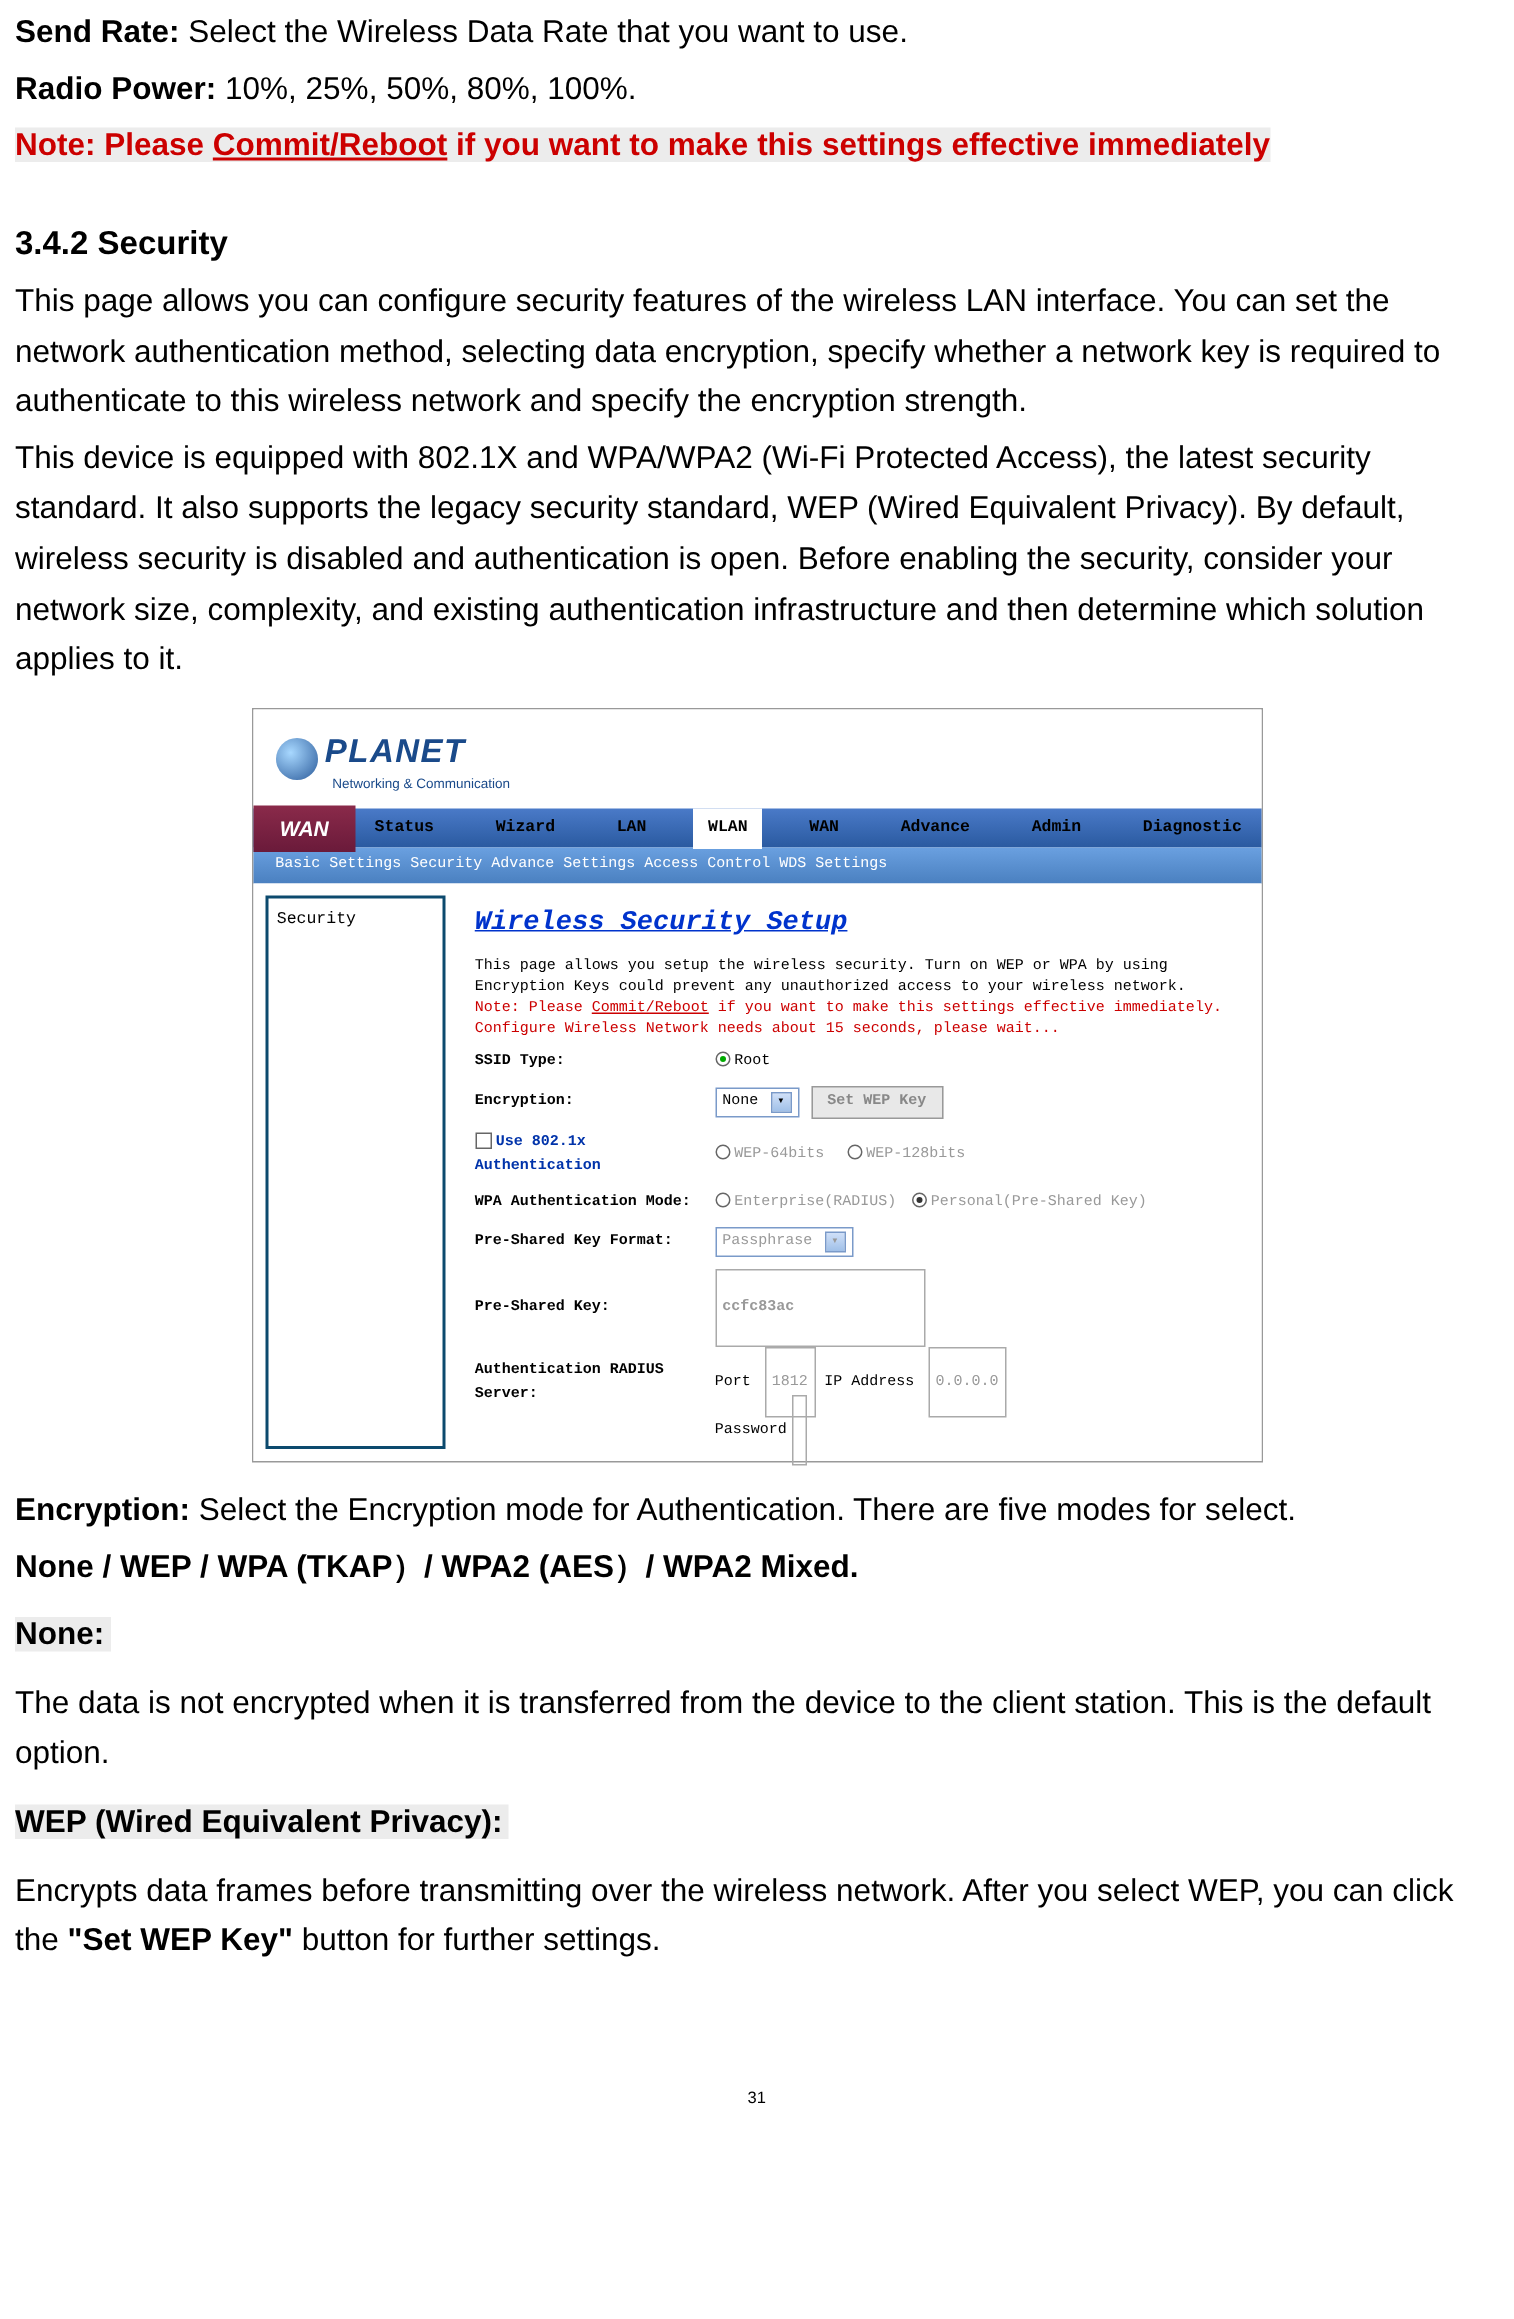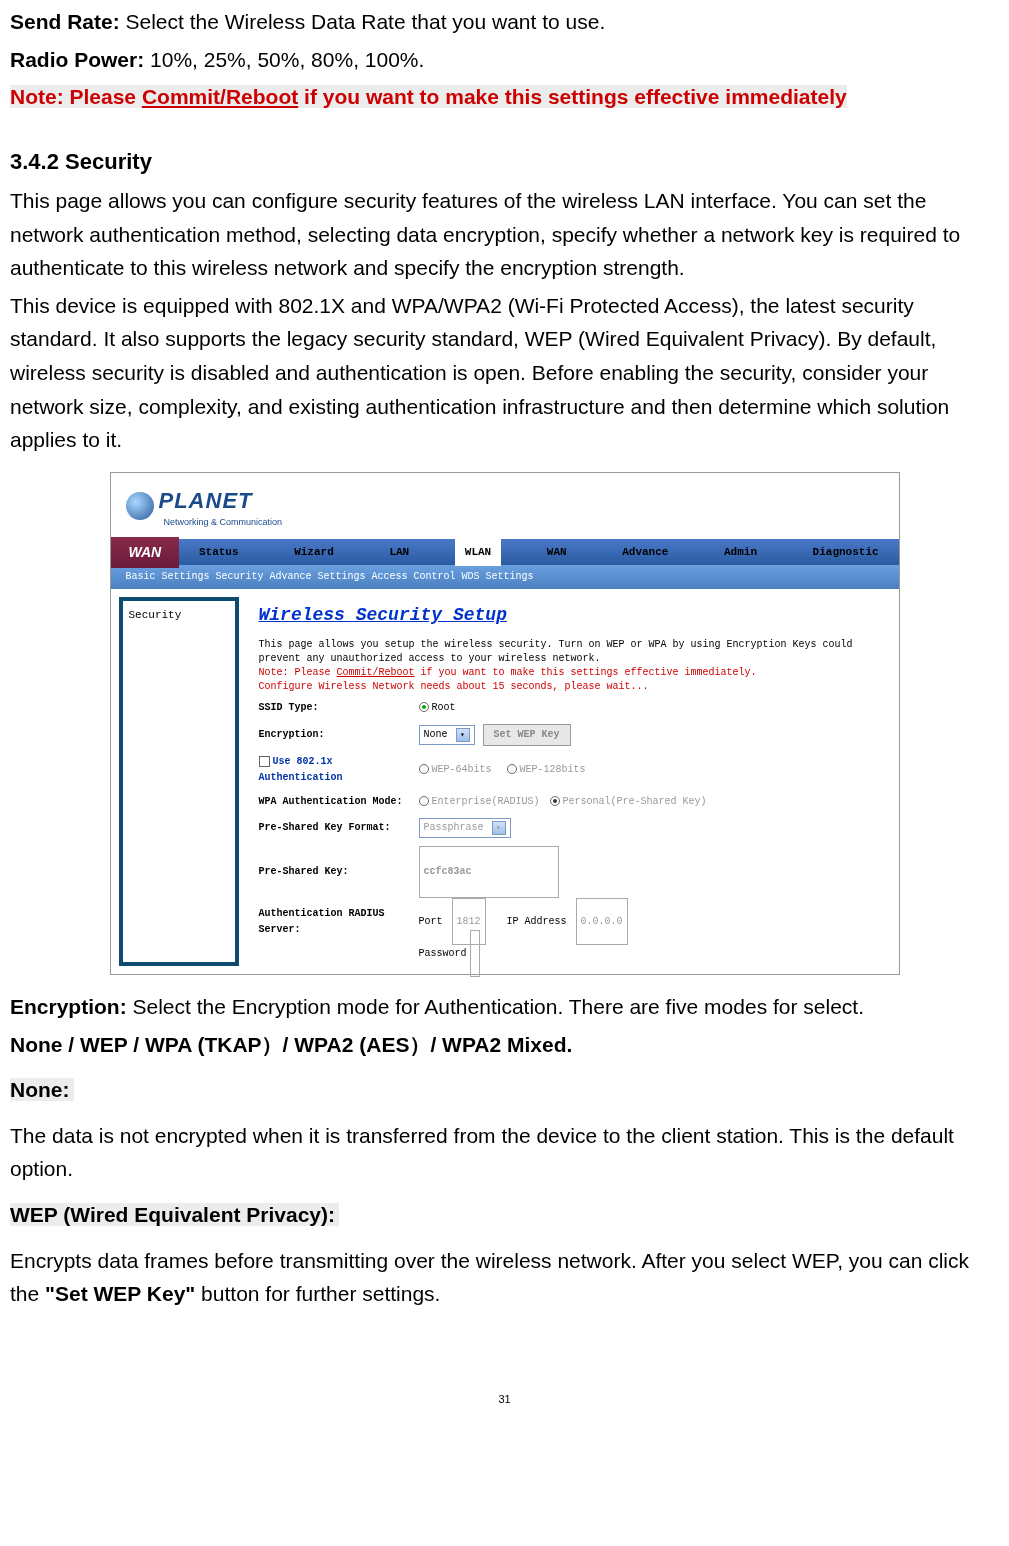--- a/index.html
+++ b/index.html
@@ -33,21 +33,21 @@
       font-weight: bold;
       display: inline;
       padding: 0 4px 0 0;
       margin-top: 48px;
     }
     .mt { margin-top: 12px; }
     .page-num { text-align: center; font-size: 11px; margin-top: 80px; }
     
     
     .screenshot {
-      width: 790px;
+      width: 674px;
       margin: 15px auto;
       border: 1px solid #999;
       font-family: "Courier New", monospace;
       font-size: 11px;
     }
     .planet-header {
       background: #fff;
       padding: 10px 15px;
       display: flex;
       align-items: center;
@@ -115,21 +115,21 @@
       font-size: 10px;
       padding: 4px 15px;
     }
     .content-area {
       display: flex;
       background: #fff;
     }
     .sidebar {
       width: 120px;
       background: #fff;
-      border: 4px solid #0c4a6e;
+      border: 2px solid #0c4a6e;
       margin: 8px;
       padding: 6px;
       font-size: 11px;
     }
     .main-pane {
       flex: 1;
       padding: 12px;
     }
     .panel-title {
       color: #0033cc;
@@ -305,21 +305,21 @@
       <div class="form-row">
         <span class="form-label">Pre-Shared Key:</span>
         <span class="txt-input" style="width:140px">ccfc83ac</span>
       </div>
 
       <div class="form-row">
         <span class="form-label">Authentication RADIUS Server:</span>
         <span class="fw-normal">
           <span>Port</span>
           <span class="txt-input" style="width:35px;margin-left:3px">1812</span>
-          <span style="margin-left:15px">IP Address</span>
+          <span style="">IP Address</span>
           <span class="txt-input" style="width:60px;margin-left:3px">0.0.0.0</span>
         </span>
       </div>
 
       <div class="form-row">
         <span class="form-label"></span>
         <span class="fw-normal">
           <span>Password</span>
           <span class="txt-input" style="width:50px;margin-left:3px"></span>
         </span>

